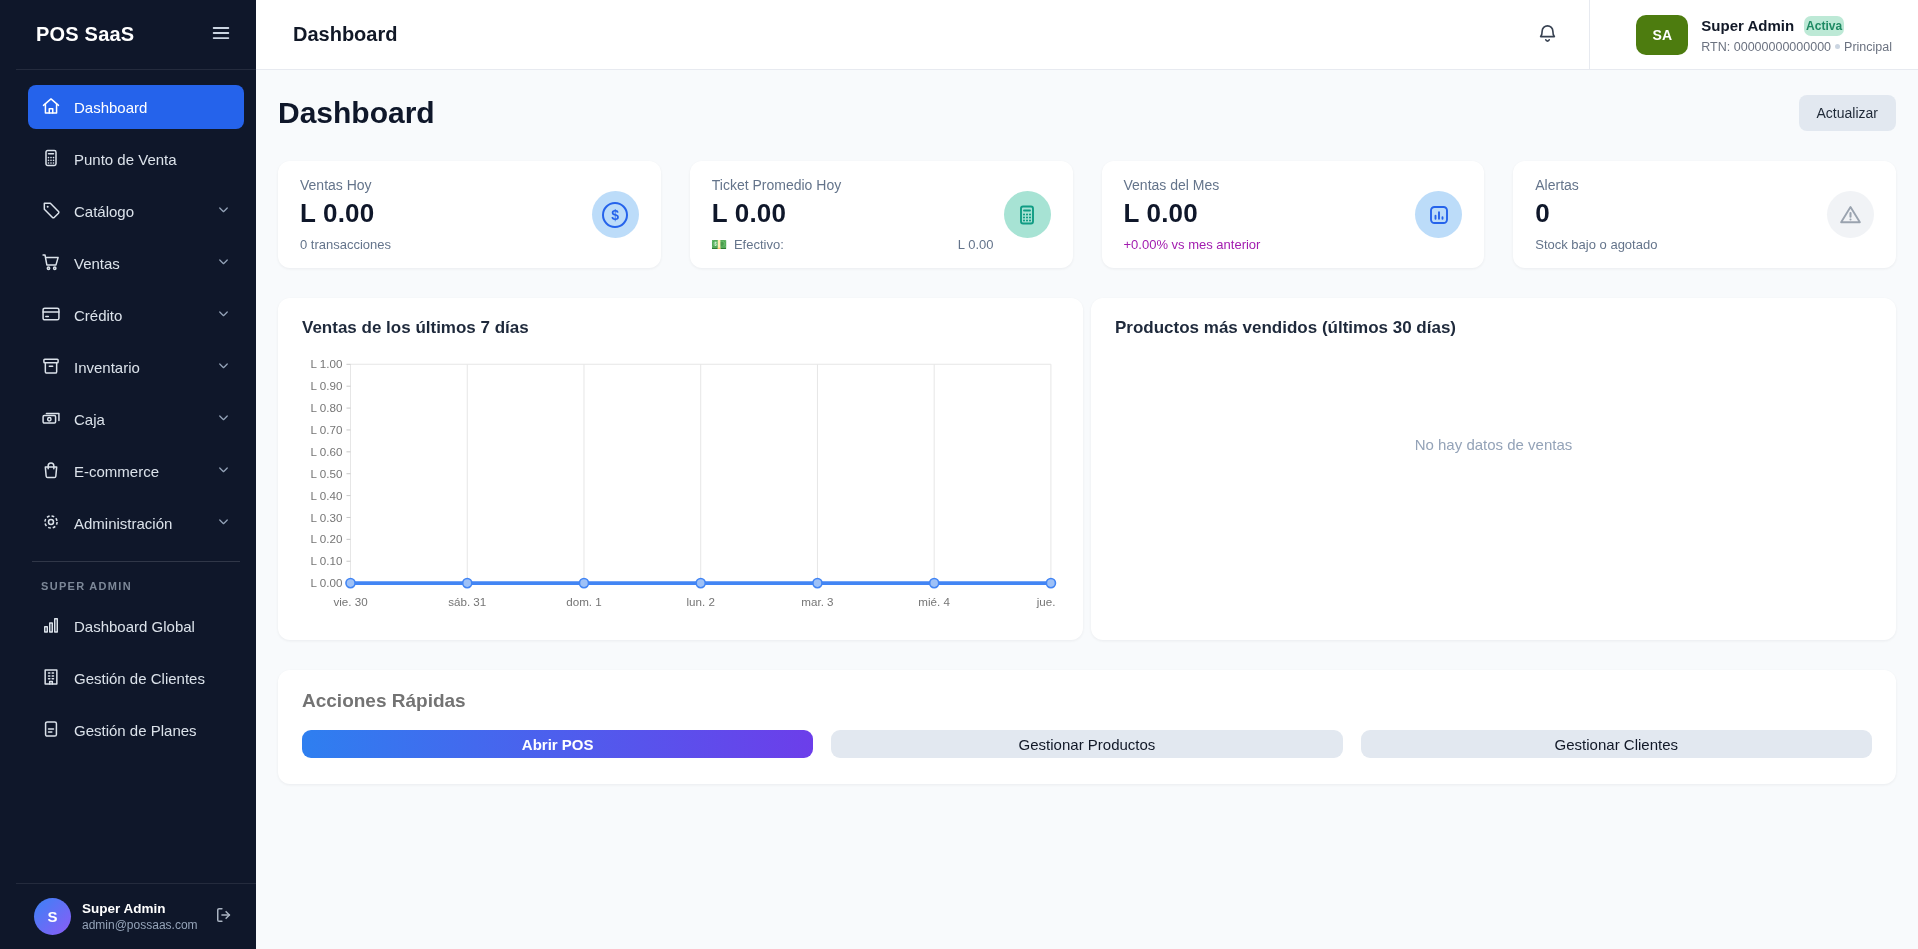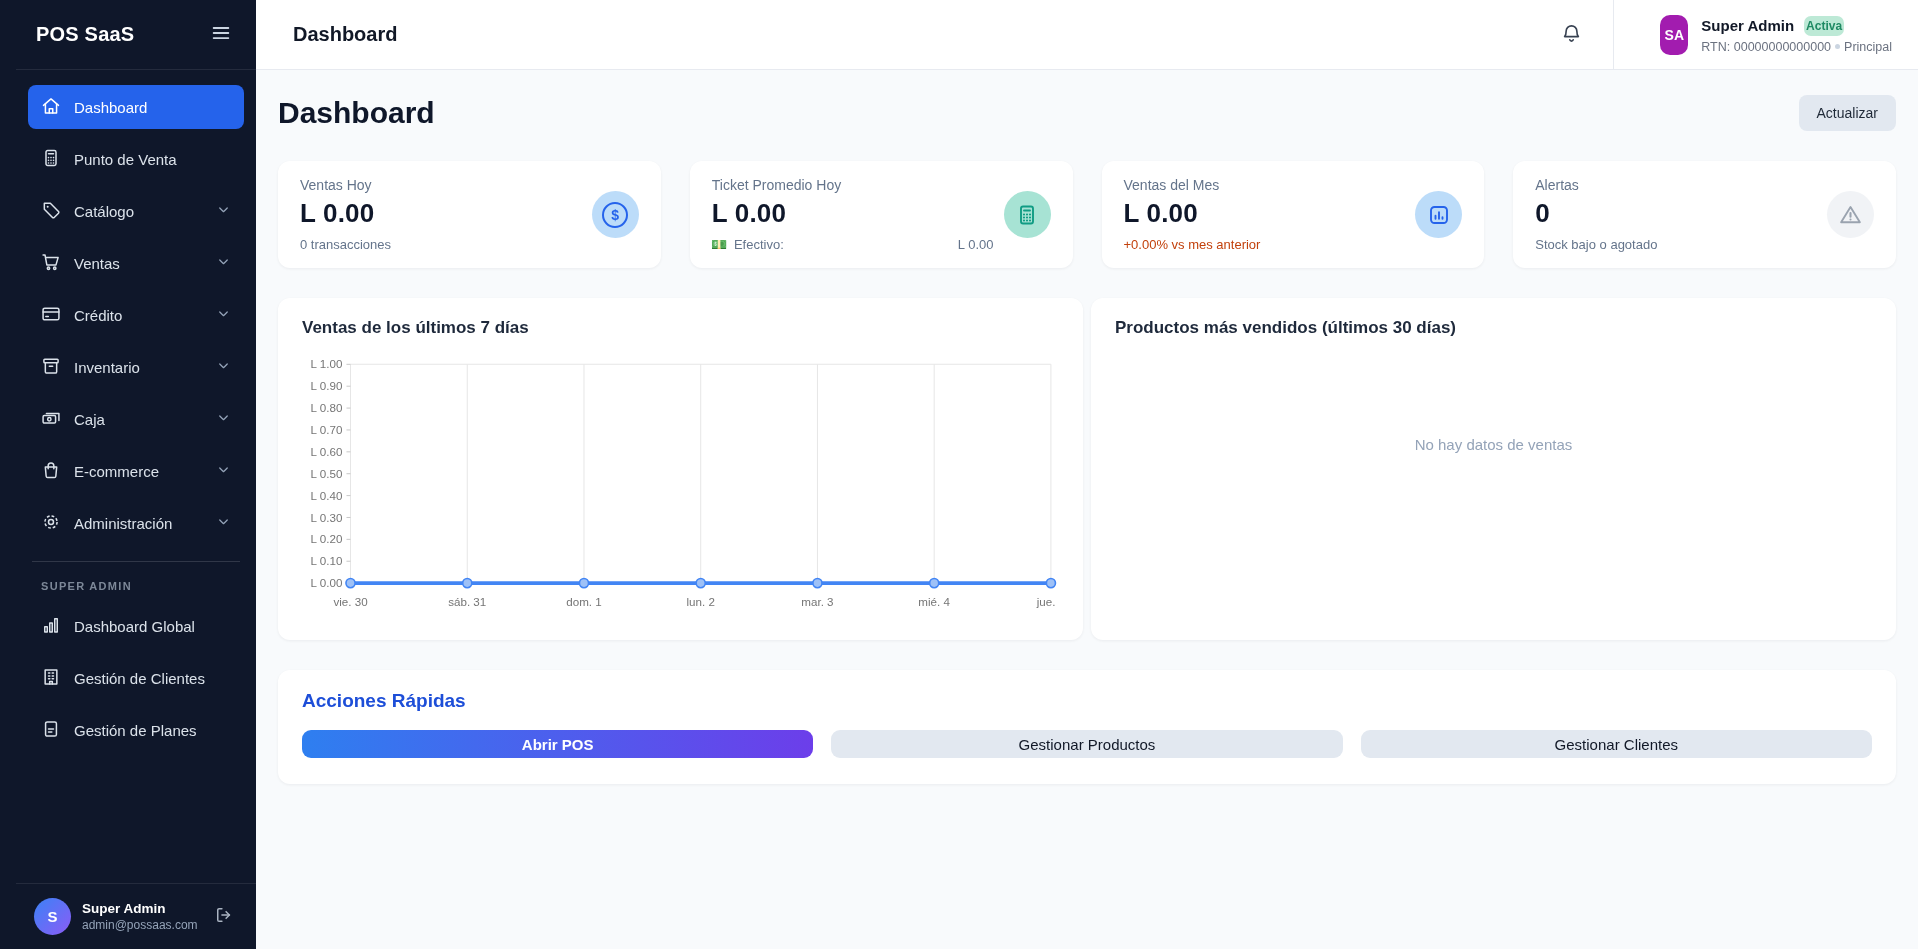--- a/index.html
+++ b/index.html
@@ -35,21 +35,21 @@
 
   
   .main { flex:1; min-width:0; display:flex; flex-direction:column; }
   .topbar { height:70px; flex-shrink:0; background:#fff; border-bottom:1px solid #e7eaf0;
     display:flex; align-items:center; padding-left:37px; }
   .topbar-title { font-size:20px; font-weight:700; color:#111827; }
   .topbar-right { margin-left:auto; display:flex; align-items:center; height:100%; }
   .bell-btn { background:none; border:none; color:#374151; cursor:pointer; padding:0 30px; }
   .user-chunk { border-left:1px solid #e7eaf0; height:100%; display:flex; align-items:center;
     gap:13px; padding:0 26px 0 22px; cursor:pointer; }
-  .avatar-sa { width:28px; height:40px; border-radius:10px; background:#a21caf; color:#fff;
+  .avatar-sa { width:52px; height:40px; border-radius:10px; background:#4d7c0f; color:#fff;
     font-weight:700; font-size:14px; display:flex; align-items:center; justify-content:center; flex-shrink:0;margin-left:24px; }
   .uc-top { display:flex; align-items:center; gap:10px; }
   .uc-name { font-size:15px; font-weight:700; color:#111827; }
   .badge { background:#bde9d6; color:#1f8a63; font-size:12px; font-weight:600; padding:3px 2px; border-radius:7px; }
   .uc-bottom { display:flex; align-items:center; gap:4px; font-size:12.5px; color:#6b7280; margin-top:4px; }
   .dot-sep { width:5px; height:5px; border-radius:50%; background:#cbd5e1; }
 
   .content { flex:1; padding:25px 22px 0; overflow:hidden; }
   .page-head { display:flex; align-items:center; justify-content:space-between; margin:0 0 30px; }
   .page-title { font-size:30px; font-weight:800; color:#0f172a; }
@@ -57,41 +57,41 @@
     font-size:14px; color:#1f2937; cursor:pointer; font-family:inherit; }
 
   
   .stats { display:grid; grid-template-columns:repeat(4,1fr); gap:29px; }
   .stat-card { background:#fff; border-radius:12px; padding:16px 22px; min-height:100px;
     display:flex; gap:10px; box-shadow:0 1px 3px rgba(16,24,40,.06); }
   .stat-left { flex:1; min-width:0; }
   .stat-label { font-size:14px; color:#64748b; }
   .stat-value { font-size:26px; font-weight:800; color:#0f172a; margin:5px 0 8px; letter-spacing:.2px; }
   .stat-sub { font-size:13px; color:#64748b; }
-  .stat-sub.green { color:#c2410c; }
+  .stat-sub.green { color:#a21caf; }
   .stat-sub-row { display:flex; justify-content:space-between; align-items:center; font-size:13px; color:#64748b; }
   .stat-sub-row .left { display:flex; align-items:center; gap:6px; }
   .stat-icon { width:47px; height:47px; border-radius:50%; display:flex; align-items:center;
     justify-content:center; align-self:center; flex-shrink:0; }
   .icon-blue { background:#bcdcf9; color:#2563eb; }
   .icon-teal { background:#a7e3d4; color:#119c84; }
   .icon-gray { background:#f1f3f6; color:#9aa3af; }
   .dollar-ring { width:26px; height:26px; border:2px solid #2563eb; border-radius:50%;
     display:flex; align-items:center; justify-content:center; font-size:14px; font-weight:700; color:#2563eb; }
 
   
   .panels { display:grid; grid-template-columns:1fr 1fr; gap:8px; margin-top:30px; }
   .panel { background:#fff; border-radius:12px; padding:20px 24px; height:342px; box-shadow:0 1px 3px rgba(16,24,40,.06); }
   .panel-title { font-size:17px; font-weight:700; color:#1e293b; }
   #sales-chart { width:100%; height:274px; margin-top:12px; display:block; }
   .empty-msg { text-align:center; color:#94a3b8; font-size:15px; margin-top:98px; }
 
   
   .qa-panel { background:#fff; border-radius:12px; padding:20px 24px 26px; margin-top:30px; box-shadow:0 1px 3px rgba(16,24,40,.06); }
-  .qa-title { font-size:19px; font-weight:800; color:#1d4ed8; }
+  .qa-title { font-size:19px; font-weight:800; color:#737373; }
   .qa-row { display:flex; gap:18px; margin-top:18px; }
   .qa-btn { flex:1; height:28px; border:none; border-radius:9px; font-size:15px; cursor:pointer; font-family:inherit; }
   .qa-primary { background:linear-gradient(90deg,#2e7ff0,#6c3eea); color:#fff; font-weight:700; }
   .qa-secondary { background:#e2e8f0; color:#111827; font-weight:500; }
 </style>
 </head>
 <body>
 
 <div class="app">
 

